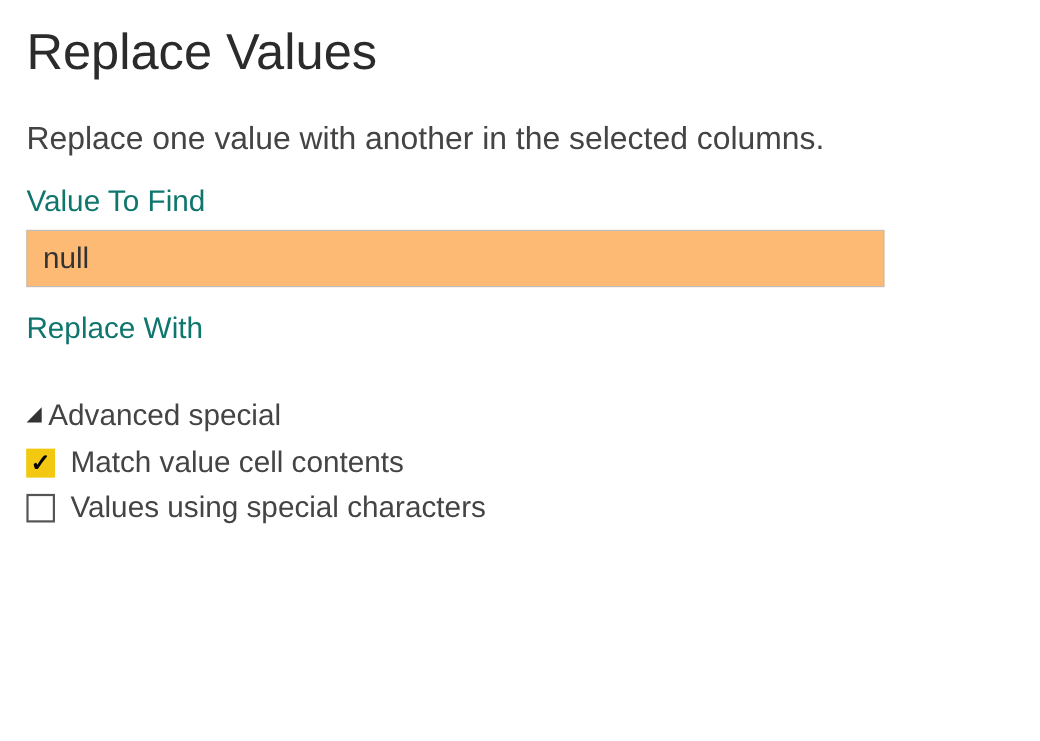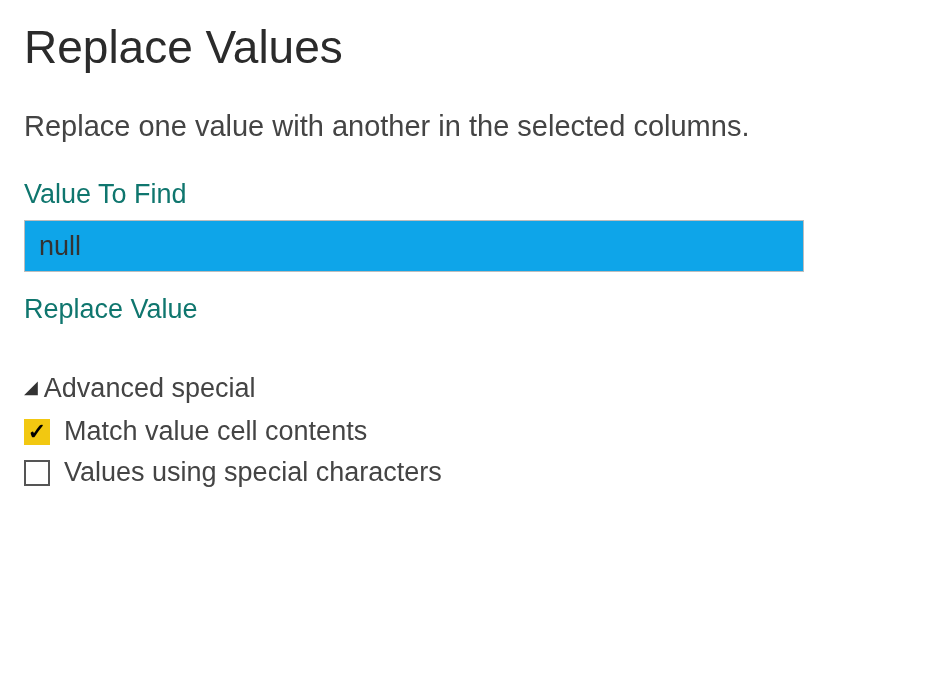--- a/index.html
+++ b/index.html
@@ -17,42 +17,42 @@
     .dialog-title {
       font-size: 46px;
       font-weight: 400;
       color: #2b2b2b;
       margin-bottom: 36px;
       letter-spacing: 0px;
     }
     .dialog-description {
       font-size: 29px;
       color: #444444;
-      margin-bottom: 36px;
+      margin-bottom: 25px;
       font-weight: 400;
     }
     .field-group {
       margin-bottom: 22px;
     }
     .field-label {
       font-size: 27px;
       color: #0f766e;
       margin-bottom: 10px;
       font-weight: 400;
     }
     .text-input {
       width: 780px;
       height: 52px;
       border: 1px solid #bdbdbd;
       font-size: 27px;
       padding: 6px 14px;
       color: #333333;
       font-family: inherit;
       outline: none;
-      background: #0ea5e9;
+      background: #fdba74;
     }
     .advanced-section {
       margin-top: 48px;
     }
     .advanced-header {
       display: flex;
       align-items: center;
       font-size: 27px;
       color: #444444;
       cursor: pointer;
@@ -103,21 +103,21 @@
 <h1 class="dialog-title">Replace Values</h1>
 
 <p class="dialog-description">Replace one value with another in the selected columns.</p>
 
 <div class="field-group">
   <div class="field-label">Value To Find</div>
   <input type="text" class="text-input" value="null" style="">
 </div>
 
 <div class="field-group">
-  <div class="field-label">Replace Value</div>
+  <div class="field-label">Replace With</div>
 </div>
 
 <div class="advanced-section">
   <div class="advanced-header">
     <span class="caret-glyph">◢</span>
     <span>Advanced special</span>
   </div>
 
   <div class="checkbox-row">
     <span class="checkbox-box checked">

